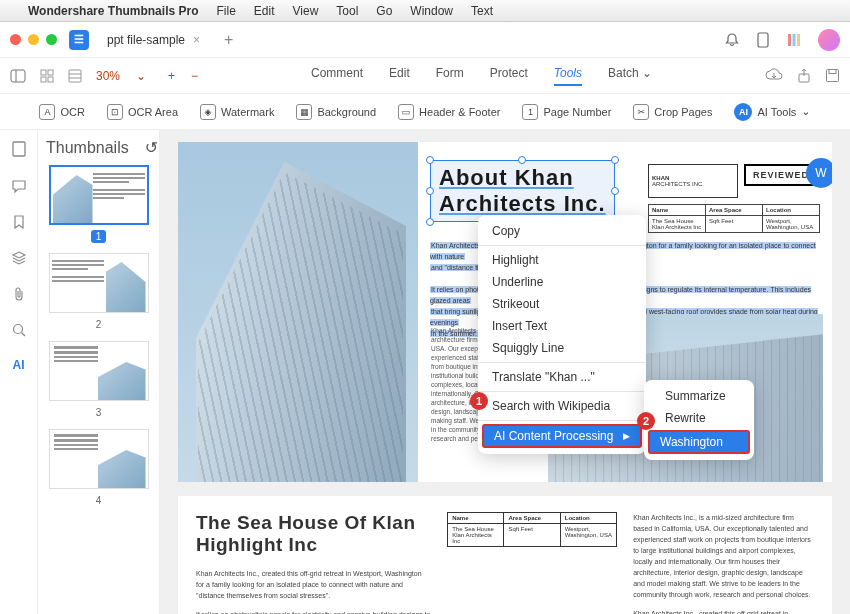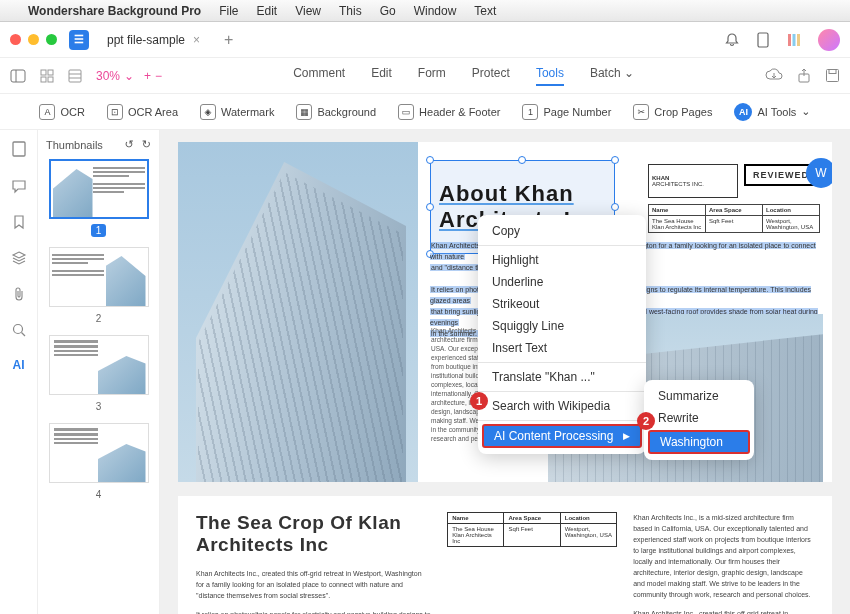--- a/index.html
+++ b/index.html
@@ -11,49 +11,49 @@
 .traffic { display:flex; gap:7px; margin-right:12px; }
 .dot { width:11px; height:11px; border-radius:50%; }
 .dot.r { background:#ff5f56; } .dot.y { background:#ffbd2e; } .dot.g { background:#27c93f; }
 .appicon { width:20px; height:20px; background:#2b7de9; border-radius:4px; margin-right:8px; display:flex; align-items:center; justify-content:center; color:#fff; font-size:11px; font-weight:bold; }
 .tab { display:flex; align-items:center; background:#fff; padding:4px 10px; border-radius:6px 6px 0 0; font-size:12px; gap:8px; }
 .tab .x { color:#999; cursor:pointer; }
 .plus { margin-left:14px; color:#888; cursor:pointer; font-size:16px; }
 .titlebar .right { margin-left:auto; display:flex; gap:16px; align-items:center; color:#666; }
 .avatar { width:22px; height:22px; border-radius:50%; background:linear-gradient(135deg,#f8a,#c7f); }
 .toolbar1 { height:36px; background:#fff; display:flex; align-items:center; padding:0 10px; gap:14px; border-bottom:1px solid #eee; font-size:12px; }
-.toolbar1 .zoom { display:flex; align-items:center; gap:4px; color:#ec4899; }
+.toolbar1 .zoom { display:flex; align-items:center; gap:16px; color:#c2410c; }
 .toolbar1 .tabs { margin-left:auto; margin-right:auto; display:flex; gap:26px; }
 .toolbar1 .tabs span { color:#555; cursor:pointer; padding-bottom:4px; }
-.toolbar1 .tabs span.active { color:#2b7de9; border-bottom:2px solid #2b7de9; }
+.toolbar1 .tabs span.active { color:#2b7de9; border-bottom:2px solid #2b7de9;font-style:italic; }
 .toolbar1 .ricons { display:flex; gap:14px; color:#666; }
 .toolbar2 { height:36px; background:#fff; display:flex; align-items:center; justify-content:center; gap:22px; border-bottom:1px solid #eee; font-size:11px; color:#444; }
 .tb2item { display:flex; align-items:center; gap:5px; cursor:pointer; }
 .ibox { width:16px; height:16px; border:1px solid #888; border-radius:3px; display:flex; align-items:center; justify-content:center; font-size:9px; }
 .ai-icon { width:18px; height:18px; border-radius:50%; background:#2b7de9; color:#fff; display:flex; align-items:center; justify-content:center; font-size:9px; font-weight:bold; }
 .main { display:flex; height:calc(100% - 130px); background:#fafafa; }
 .leftrail { width:38px; background:#fff; border-right:1px solid #eee; display:flex; flex-direction:column; align-items:center; padding-top:10px; gap:20px; color:#888; }
 .leftrail .active { color:#2b7de9; }
 .thumbs { width:122px; background:#fff; border-right:1px solid #eee; padding:8px; overflow:hidden; }
-.thumbs-hdr { display:flex; align-items:center; gap:8px; font-size:11px; color:#555; margin-bottom:8px; }
+.thumbs-hdr { display:flex; align-items:center; gap:8px; font-size:16px; color:#555; margin-bottom:8px; }
 .thumbs-hdr .sp { margin-left:auto; }
 .thumb { margin-bottom:10px; text-align:center; }
 .thumb .pg { width:100px; height:60px; border:1px solid #ddd; background:#fff; margin:0 auto 4px; position:relative; overflow:hidden; }
 .thumb.sel .pg { border:2px solid #2b7de9; }
 .thumb .num { font-size:10px; color:#666; display:inline-block; }
 .thumb.sel .num { background:#2b7de9; color:#fff; padding:1px 5px; border-radius:3px; }
 .tbuilding { position:absolute; left:2px; top:8px; width:40px; height:50px; background:linear-gradient(135deg,#b8cfe0,#7fa8c5); clip-path:polygon(0 100%,0 40%,60% 0,100% 20%,100% 100%); }
 .ttext { position:absolute; right:2px; top:6px; width:52px; }
 .ttext .l { height:2px; background:#999; margin-bottom:2px; }
 .canvas { flex:1; background:#f0f0f0; padding:12px 18px; overflow:hidden; position:relative; }
 .page1 { background:#fff; width:100%; height:340px; position:relative; overflow:hidden; margin-bottom:14px; }
 .building { position:absolute; left:0; top:0; width:240px; height:340px; background:linear-gradient(180deg,#a8c8df 0%,#c5dae8 100%); }
 .bshape { position:absolute; left:18px; bottom:0; width:210px; height:320px; background:linear-gradient(100deg,#d8e4ec 0%,#b0c4d4 50%,#8fa8bc 100%); clip-path:polygon(0 100%,0 55%,42% 0,100% 20%,100% 100%); }
 .bstripes { position:absolute; left:20px; bottom:0; width:205px; height:310px; background:repeating-linear-gradient(78deg,transparent 0 6px,rgba(90,110,130,.25) 6px 8px); clip-path:polygon(0 100%,0 55%,42% 0,100% 20%,100% 100%); }
-.seltitle { position:absolute; left:252px; top:18px; padding:20px 8px; border:1px solid #2b7de9; background:rgba(120,170,230,.15); }
+.seltitle { position:absolute; left:252px; top:18px; padding:4px 8px; border:1px solid #2b7de9; background:rgba(120,170,230,.15); }
 .seltitle .t { font-size:22px; font-weight:800; letter-spacing:1px; color:#1a1a1a; text-decoration:underline; text-decoration-color:#5aa0e8; }
 .handle { position:absolute; width:8px; height:8px; background:#fff; border:1.5px solid #2b7de9; border-radius:50%; }
 .logo { position:absolute; left:470px; top:22px; width:90px; height:34px; border:1px solid #333; font-size:6px; padding:3px; display:flex; flex-direction:column; justify-content:center; }
 .reviewed { position:absolute; left:566px; top:22px; width:74px; height:22px; border:2px solid #000; font-size:9px; font-weight:800; display:flex; align-items:center; justify-content:center; letter-spacing:1px; }
 .fab { position:absolute; right:-4px; top:16px; width:30px; height:30px; border-radius:50%; background:#2b7de9; color:#fff; display:flex; align-items:center; justify-content:center; font-size:12px; }
 .infobox { position:absolute; left:470px; top:62px; width:172px; border:1px solid #444; font-size:6px; }
 .infobox .row { display:flex; }
 .infobox .cell { flex:1; border-right:1px solid #444; padding:2px 3px; }
 .infobox .cell:last-child { border-right:none; }
 .infobox .hdr { border-bottom:1px solid #444; font-weight:bold; }
@@ -72,35 +72,35 @@
 .p2info .cell:last-child { border-right:none; }
 .p2info .hdr { border-bottom:1px solid #333; font-weight:bold; }
 .p2para { font-size:7px; line-height:11px; color:#444; margin-bottom:8px; }
 .p2right { flex:1; font-size:7px; line-height:11px; color:#444; }
 .ctxmenu { position:absolute; left:478px; top:215px; width:168px; background:#fff; border-radius:8px; box-shadow:0 4px 20px rgba(0,0,0,.2); padding:5px 0; font-size:12px; z-index:50; }
 .ctxmenu .mi { padding:4px 14px; cursor:pointer; position:relative; }
 .ctxmenu .sep { height:1px; background:#e4e4e4; margin:3px 0; }
 .ctxmenu .mi.hl2 { background:#2b7de9; color:#fff; border:2px solid #d93030; border-radius:3px; margin:1px 4px; padding:3px 10px; display:flex; justify-content:space-between; align-items:center; }
 .badge { position:absolute; width:18px; height:18px; border-radius:50%; background:#d93030; color:#fff; font-size:11px; font-weight:bold; display:flex; align-items:center; justify-content:center; z-index:60; }
 .submenu { position:absolute; left:644px; top:380px; width:110px; background:#fff; border-radius:8px; box-shadow:0 4px 20px rgba(0,0,0,.2); padding:5px 0; font-size:12px; z-index:50; }
-.submenu .mi { padding:4px 14px; cursor:pointer; }
+.submenu .mi { padding:4px 21px; cursor:pointer; }
 .submenu .mi.hl2 { background:#2b7de9; color:#fff; border:2px solid #d93030; border-radius:3px; margin:1px 4px; padding:3px 10px; }
 .iconbtn { cursor:pointer; }
 svg { display:block; }
 </style>
 </head>
 <body>
 
 <div class="menubar">
   <span class="apple"></span>
-  <span class="appname">Wondershare Background Pro</span>
+  <span class="appname">Wondershare Thumbnails Pro</span>
   <span>File</span>
   <span>Edit</span>
   <span>View</span>
-  <span>This</span>
+  <span>Tool</span>
   <span>Go</span>
   <span>Window</span>
   <span>Text</span>
 </div>
 
 <div class="titlebar">
   <div class="traffic">
     <div class="dot r"></div>
     <div class="dot y"></div>
     <div class="dot g"></div>
@@ -369,21 +369,21 @@
       </div>
       <div class="para2">Khan Architects Inc., is a mid-sized architecture firm based in California, USA. Our exceptionally talented and experienced staff work on projects from boutique interiors to large institutional buildings and airport complexes, locally and internationally. Our firm houses their architecture, interior design, graphic design, landscape and model making staff. We strive to be leaders in the community through work, research and personal choices.</div>
       <div class="b2">
           <div class="b2shape"></div>
           <div class="b2lines"></div>
         </div>
     </div>
 
     <div class="page2">
       <div class="p2left">
-        <div class="p2title">The Sea Crop Of Klan Architects Inc</div>
+        <div class="p2title">The Sea House Of Klan Highlight Inc</div>
         <div class="p2para">Khan Architects Inc., created this off-grid retreat in Westport, Washington for a family looking for an isolated place to connect with nature and "distance themselves from social stresses".</div>
         <div class="p2para">It relies on photovoltaic panels for electricity and passive building designs to regulate its internal temperature. This includes glazed areas that bring sunlight in to warm the interiors in winter, while an extended west-facing roof provides shade from solar heat during evenings in the summer.</div>
       </div>
       <div style="width:170px;">
         <div class="p2info">
           <div class="row hdr">
               <div class="cell">Name</div>
               <div class="cell">Area Space</div>
               <div class="cell">Location</div>
             </div>
@@ -401,22 +401,22 @@
     </div>
   </div>
 </div>
 
 <div class="ctxmenu">
   <div class="mi">Copy</div>
   <div class="sep"></div>
   <div class="mi">Highlight</div>
   <div class="mi">Underline</div>
   <div class="mi">Strikeout</div>
+  <div class="mi">Insert Text</div>
   <div class="mi">Squiggly Line</div>
-  <div class="mi">Insert Text</div>
   <div class="sep"></div>
   <div class="mi">Translate "Khan ..."</div>
   <div class="sep"></div>
   <div class="mi">Search with Wikipedia</div>
   <div class="sep"></div>
   <div class="mi hl2">
     <span>AI Content Processing</span>
     <span style="font-size:9px;">▶</span>
   </div>
 </div>

